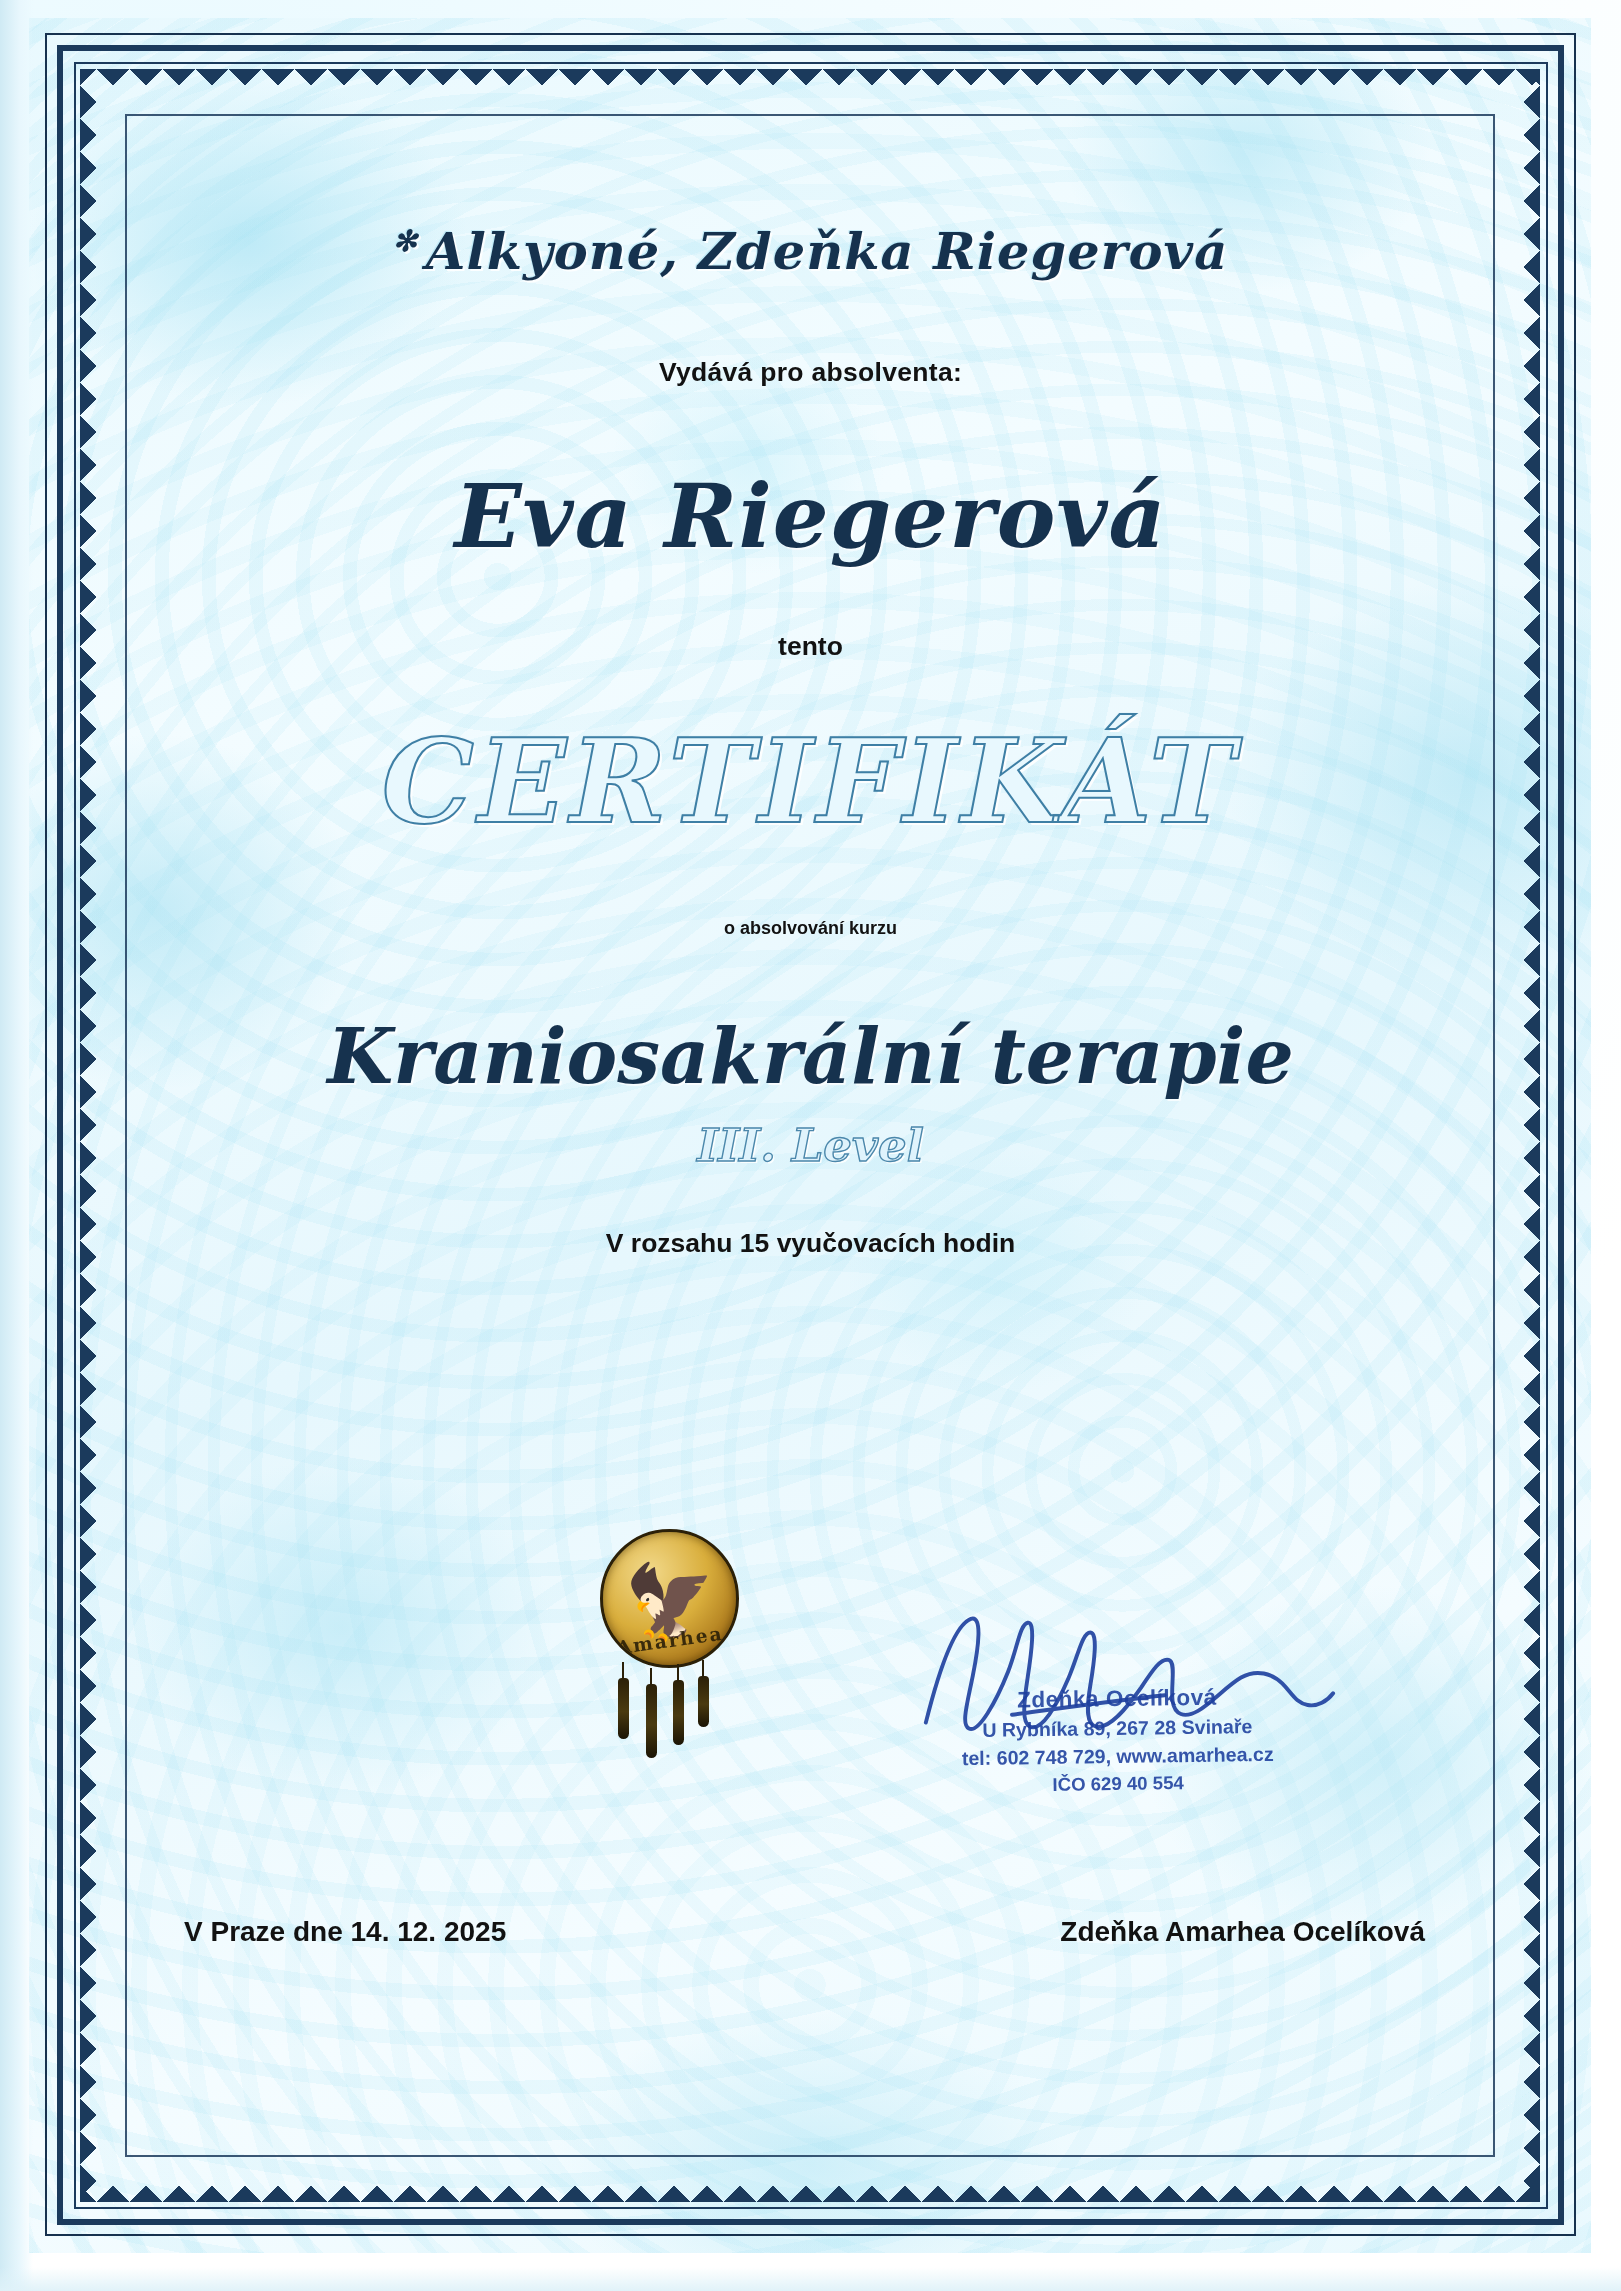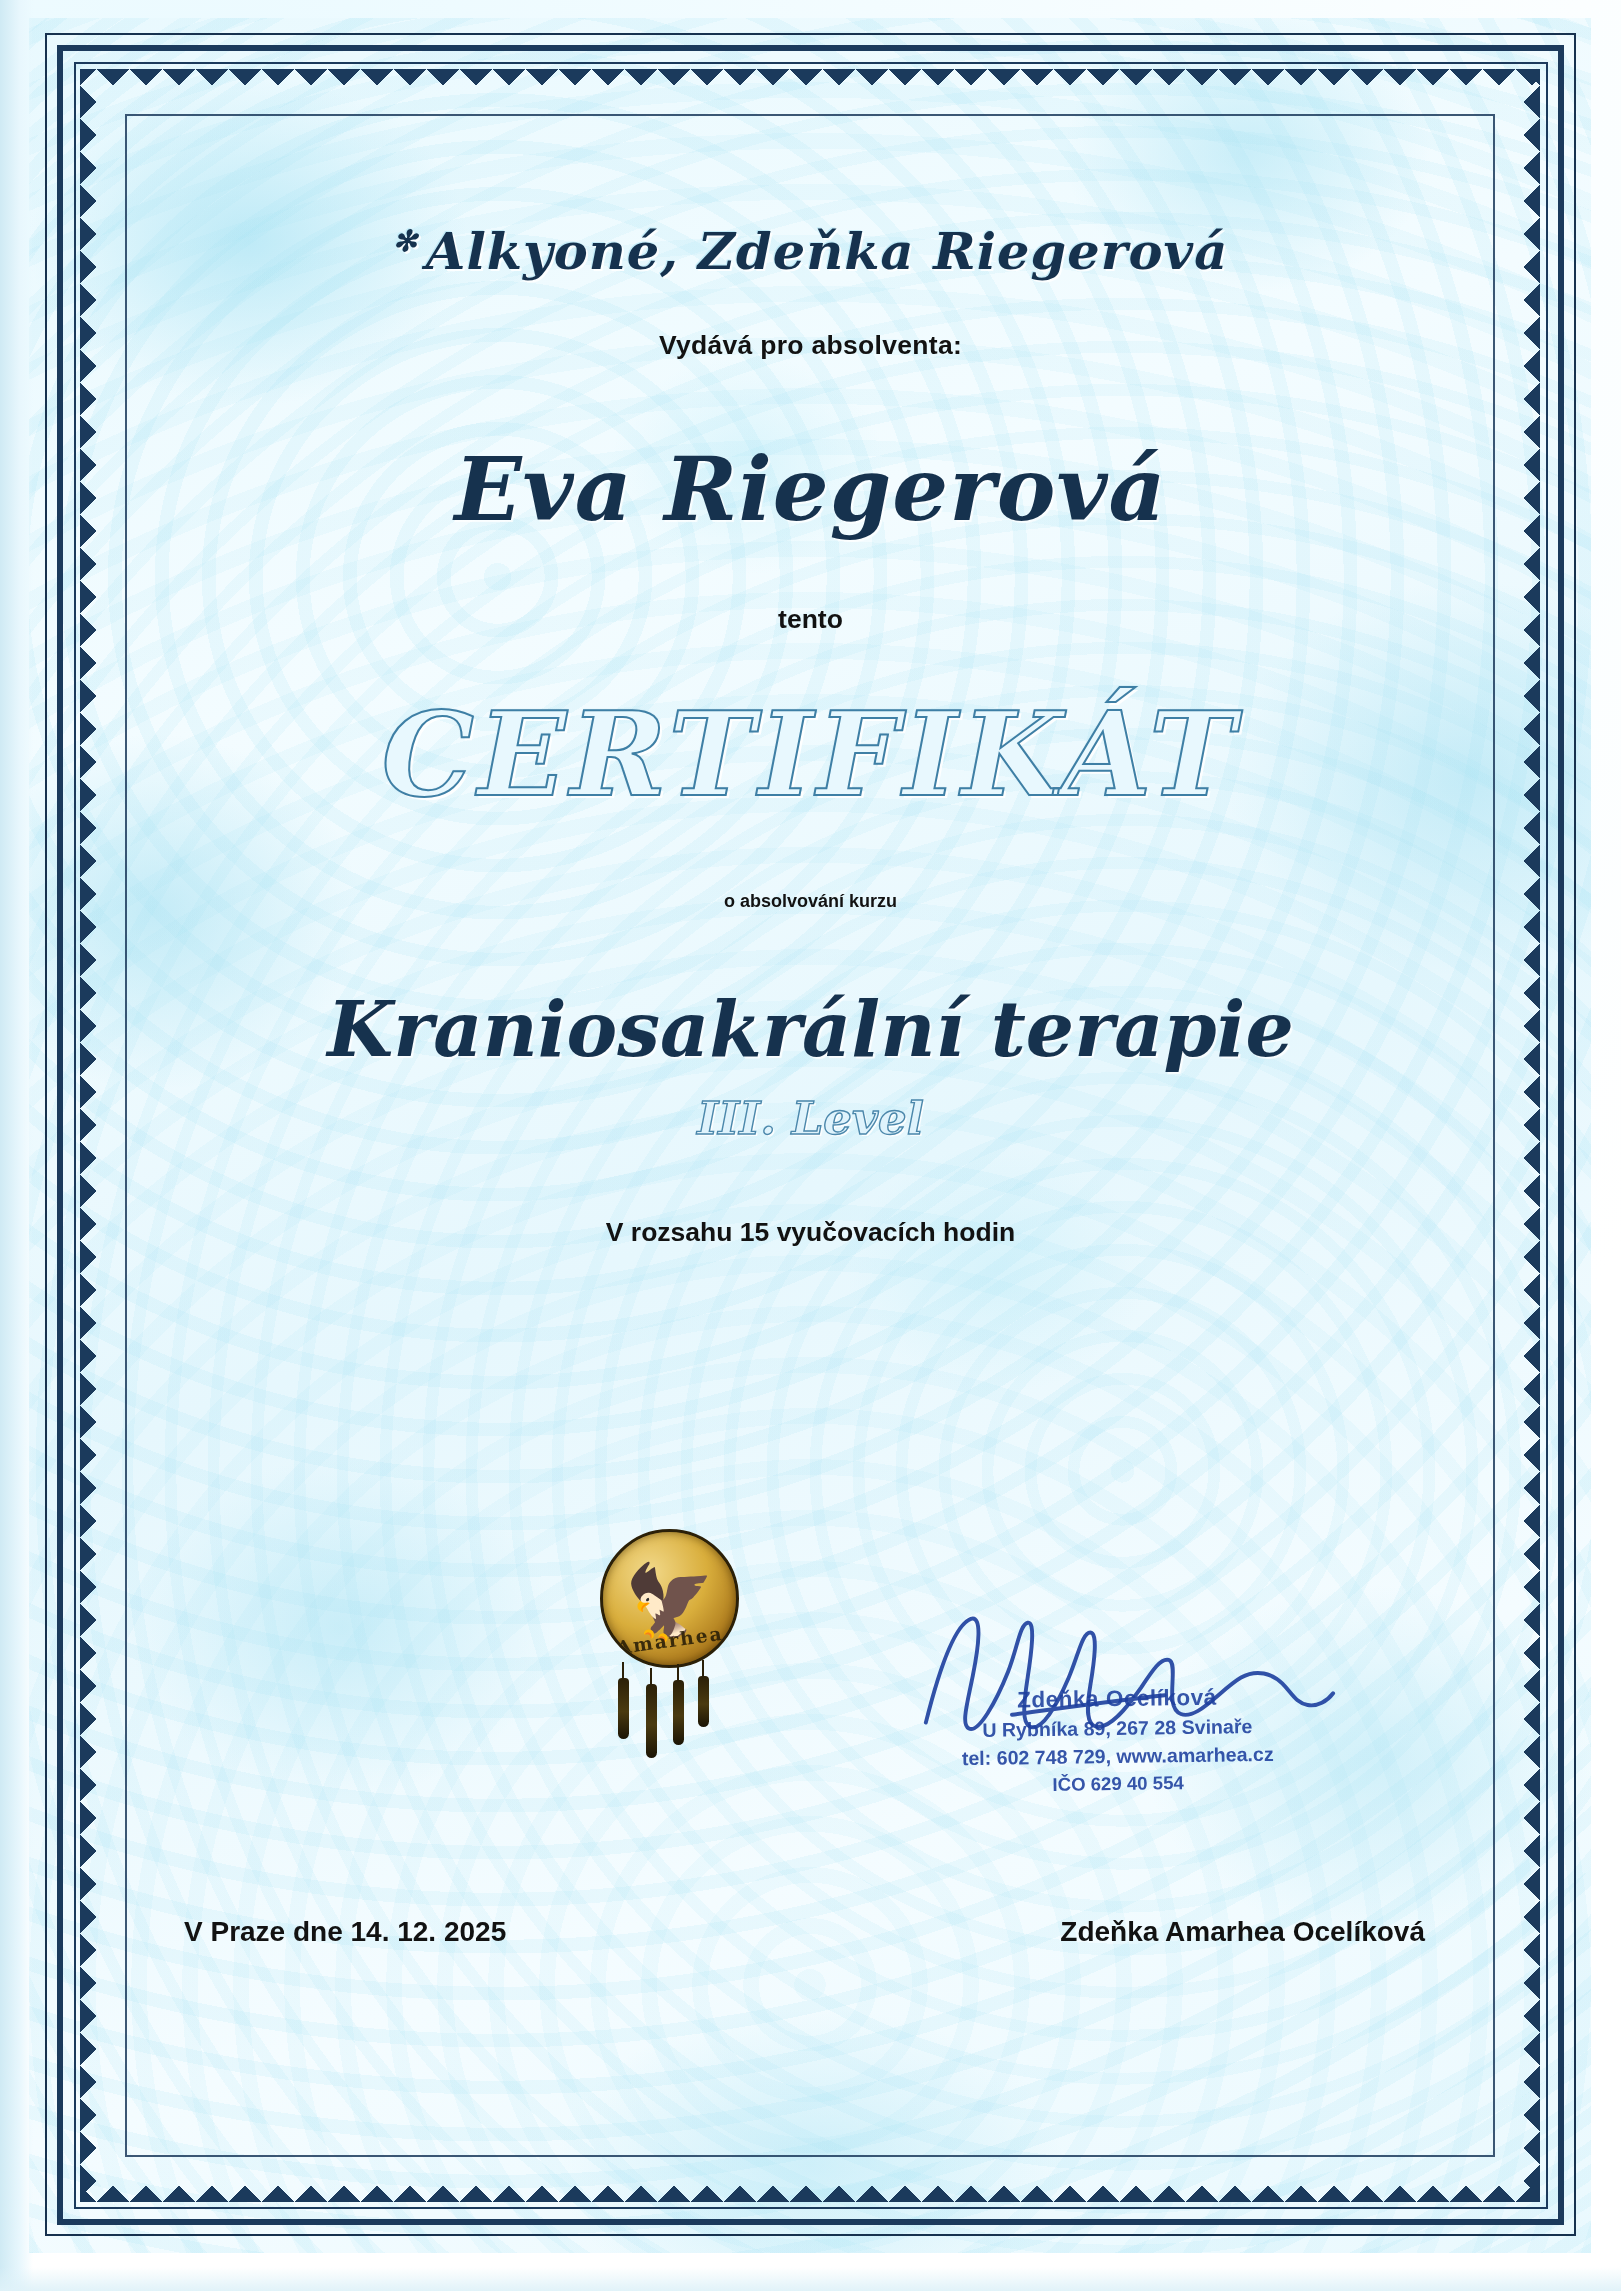--- a/index.html
+++ b/index.html
@@ -166,21 +166,21 @@
     text-shadow: 2px 2px 0 rgba(255,255,255,0.85), -1px -1px 0 rgba(180,230,245,0.7);
   }
   .org-star {
     font-size: 29px;
     vertical-align: 17.6px;
     margin-right: 7.8px;
     color: #16324e;
   }
 
   .issues-for {
-    margin-top: 49px;
+    margin-top: 76px;
     font-size: 26.5px;
     font-weight: bold;
     color: #121212;
     letter-spacing: 0.3px;
   }
 
   .recipient {
     margin-top: 76px;
     font-family: "DejaVu Serif", serif;
     font-style: italic;
@@ -234,21 +234,21 @@
     font-family: "DejaVu Serif", serif;
     font-style: italic;
     font-weight: bold;
     font-size: 45px;
     color: #dff3fc;
     -webkit-text-stroke: 1.4px #4b87ab;
     text-shadow: 2px 2px 0 rgba(255,255,255,0.85);
   }
 
   .extent {
-    margin-top: 72px;
+    margin-top: 56px;
     font-size: 26.5px;
     font-weight: bold;
     color: #121212;
   }
 
   
   .logo-wrap {
     position: absolute;
     left: 573px;
     top: 1529px;

